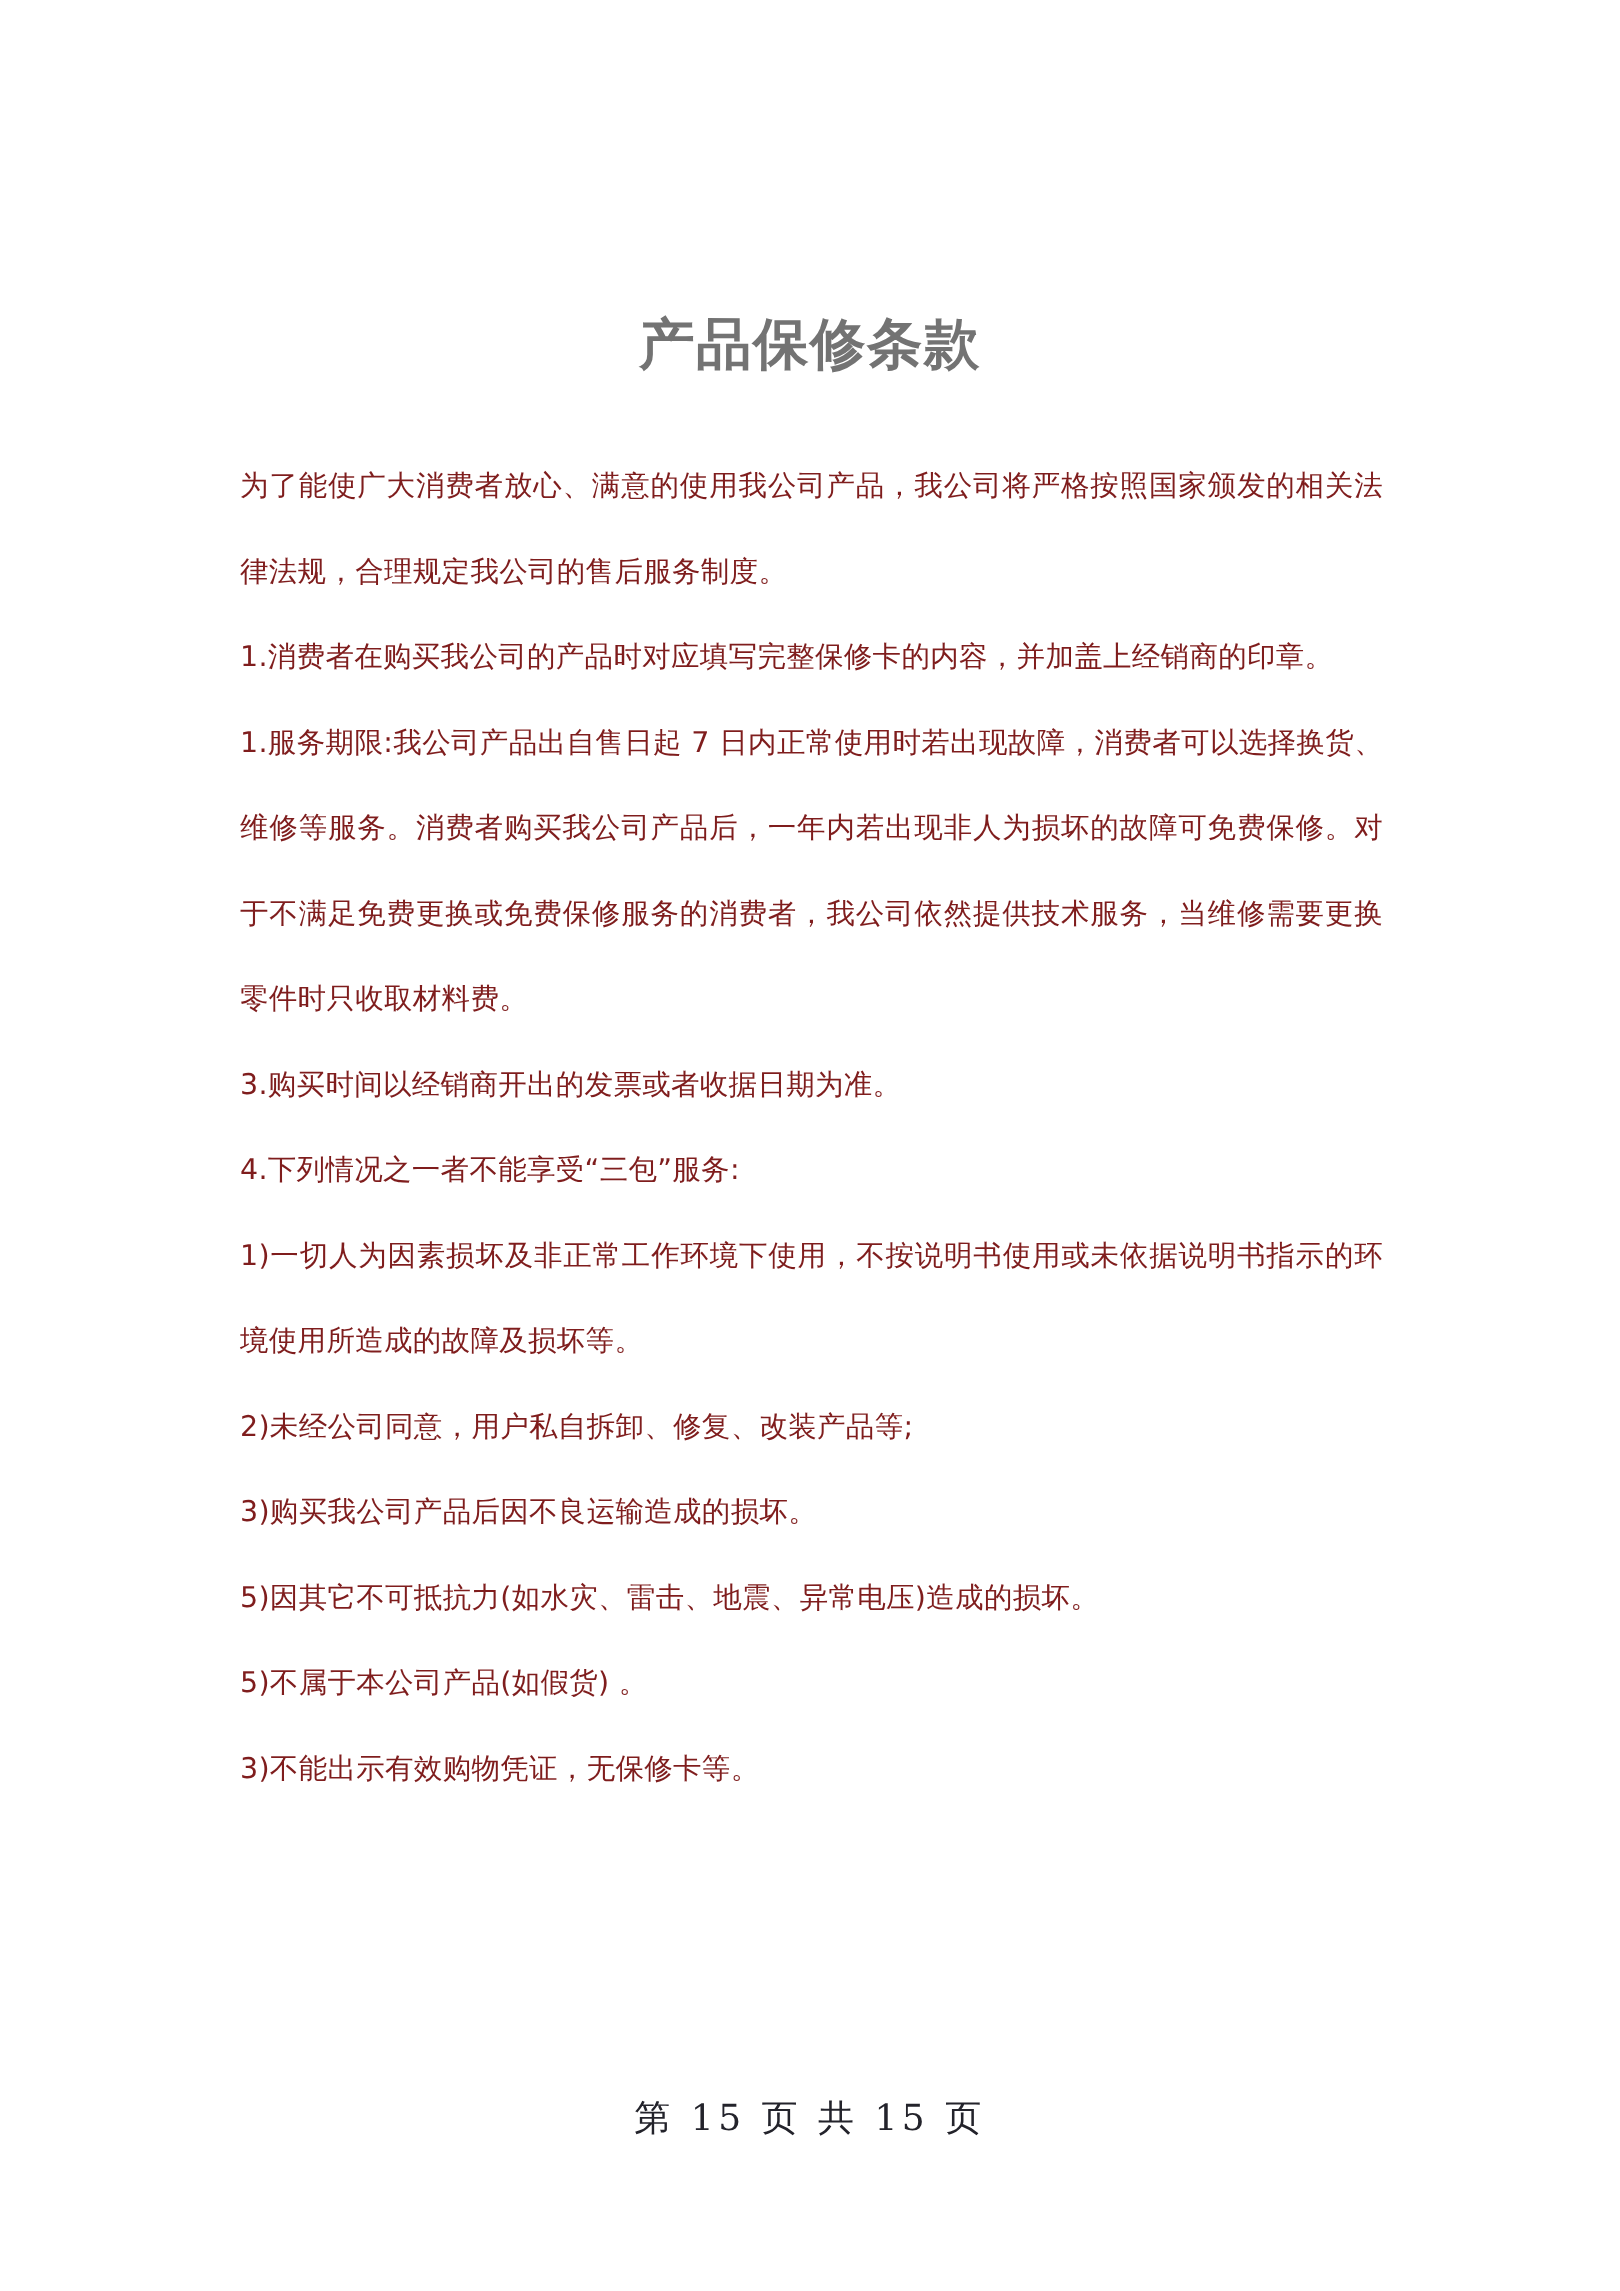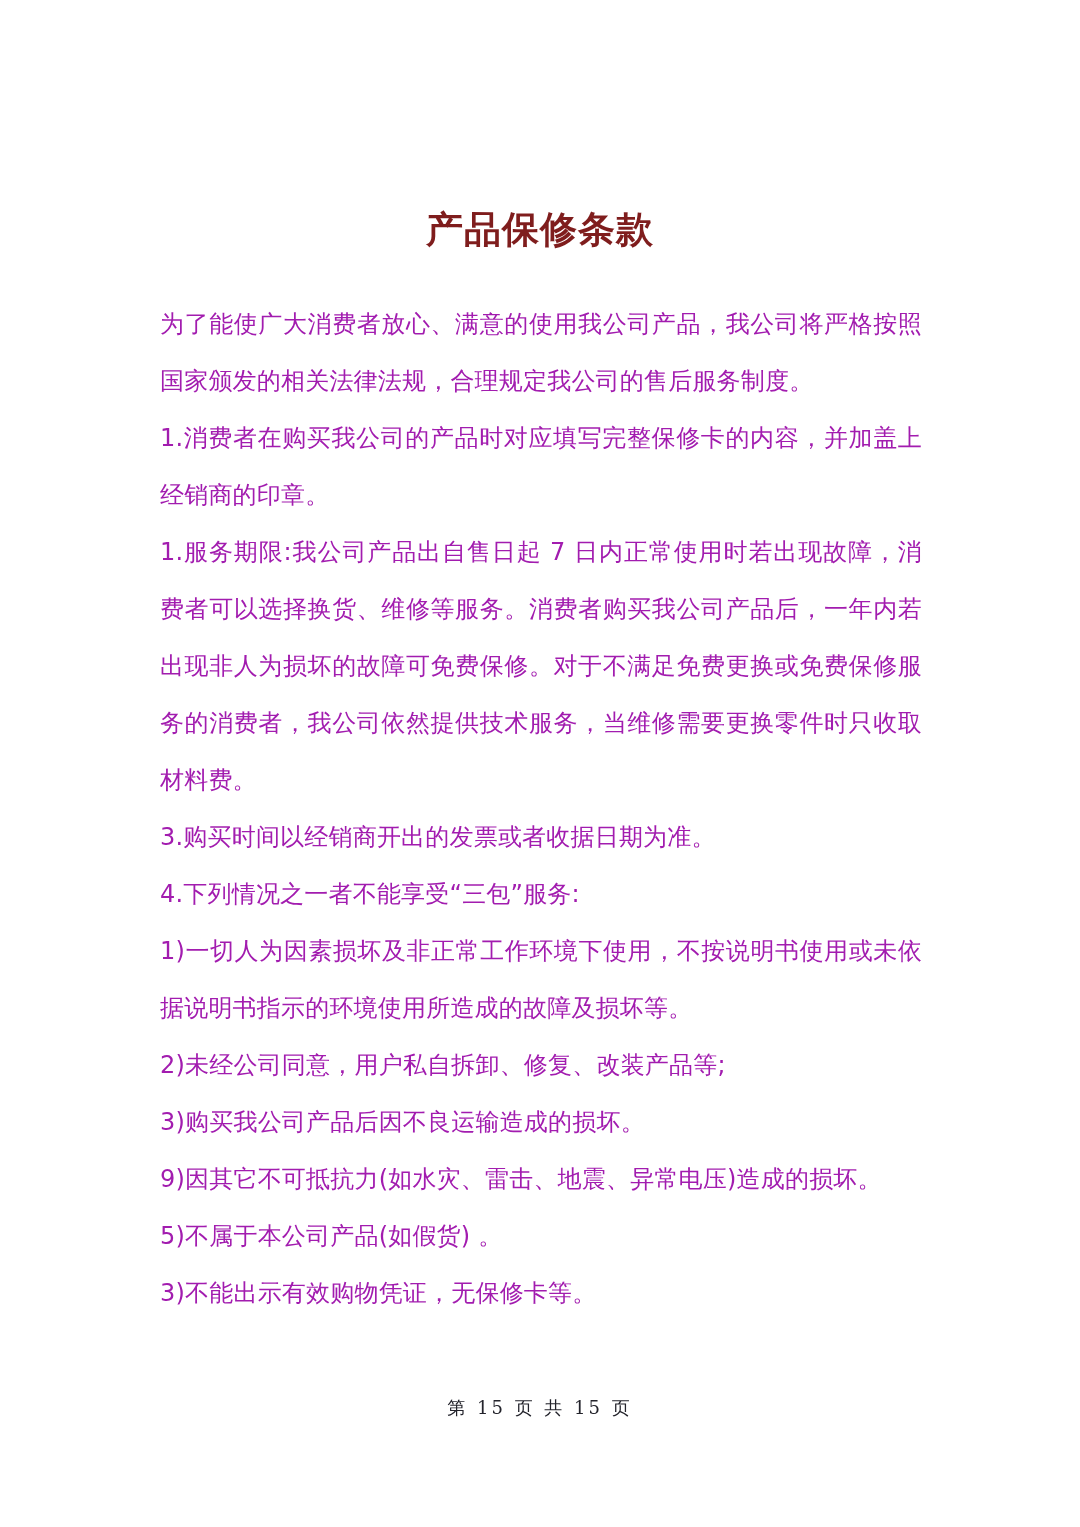--- a/index.html
+++ b/index.html
@@ -21,53 +21,53 @@
   .doc-title {
     position: absolute;
     top: 182px;
     left: 0;
     width: 1080px;
     text-align: center;
     font-family: "DejaVu Serif", "Liberation Serif", serif;
     font-size: 37px;
     font-weight: bold;
     letter-spacing: 1px;
-    color: #7f1d1d;
+    color: #737373;
     line-height: 1.2;
     white-space: nowrap;
   }
 
   
   .body-block {
     position: absolute;
     top: 296px;
     left: 160px;
     width: 762px;
   }
 
   .para {
-    font-size: 24px;
+    font-size: 19px;
     line-height: 57px;
-    color: #a21caf;
+    color: #7f1d1d;
     text-align: justify;
     text-justify: inter-ideograph;
     margin: 0;
     letter-spacing: 0.2px;
     word-break: break-all;
   }
 
   
   .footer {
     position: absolute;
     top: 1396px;
     left: 0;
     width: 1080px;
     text-align: center;
     font-family: "DejaVu Serif", "Liberation Serif", serif;
-    font-size: 18px;
+    font-size: 24px;
     color: #23232b;
     letter-spacing: 3px;
     white-space: nowrap;
   }
 </style>
 </head>
 <body>
 
 <div class="page">
 
@@ -75,20 +75,20 @@
 
   <div class="body-block">
     <p class="para">为了能使广大消费者放心、满意的使用我公司产品，我公司将严格按照国家颁发的相关法律法规，合理规定我公司的售后服务制度。</p>
     <p class="para">1.消费者在购买我公司的产品时对应填写完整保修卡的内容，并加盖上经销商的印章。</p>
     <p class="para">1.服务期限:我公司产品出自售日起 7 日内正常使用时若出现故障，消费者可以选择换货、维修等服务。消费者购买我公司产品后，一年内若出现非人为损坏的故障可免费保修。对于不满足免费更换或免费保修服务的消费者，我公司依然提供技术服务，当维修需要更换零件时只收取材料费。</p>
     <p class="para">3.购买时间以经销商开出的发票或者收据日期为准。</p>
     <p class="para">4.下列情况之一者不能享受“三包”服务:</p>
     <p class="para">1)一切人为因素损坏及非正常工作环境下使用，不按说明书使用或未依据说明书指示的环境使用所造成的故障及损坏等。</p>
     <p class="para">2)未经公司同意，用户私自拆卸、修复、改装产品等;</p>
     <p class="para">3)购买我公司产品后因不良运输造成的损坏。</p>
-    <p class="para">9)因其它不可抵抗力(如水灾、雷击、地震、异常电压)造成的损坏。</p>
+    <p class="para">5)因其它不可抵抗力(如水灾、雷击、地震、异常电压)造成的损坏。</p>
     <p class="para">5)不属于本公司产品(如假货) 。</p>
     <p class="para">3)不能出示有效购物凭证，无保修卡等。</p>
   </div>
 
   <div class="footer">第 15 页 共 15 页</div>
 
 </div>
 
 </body></html>

